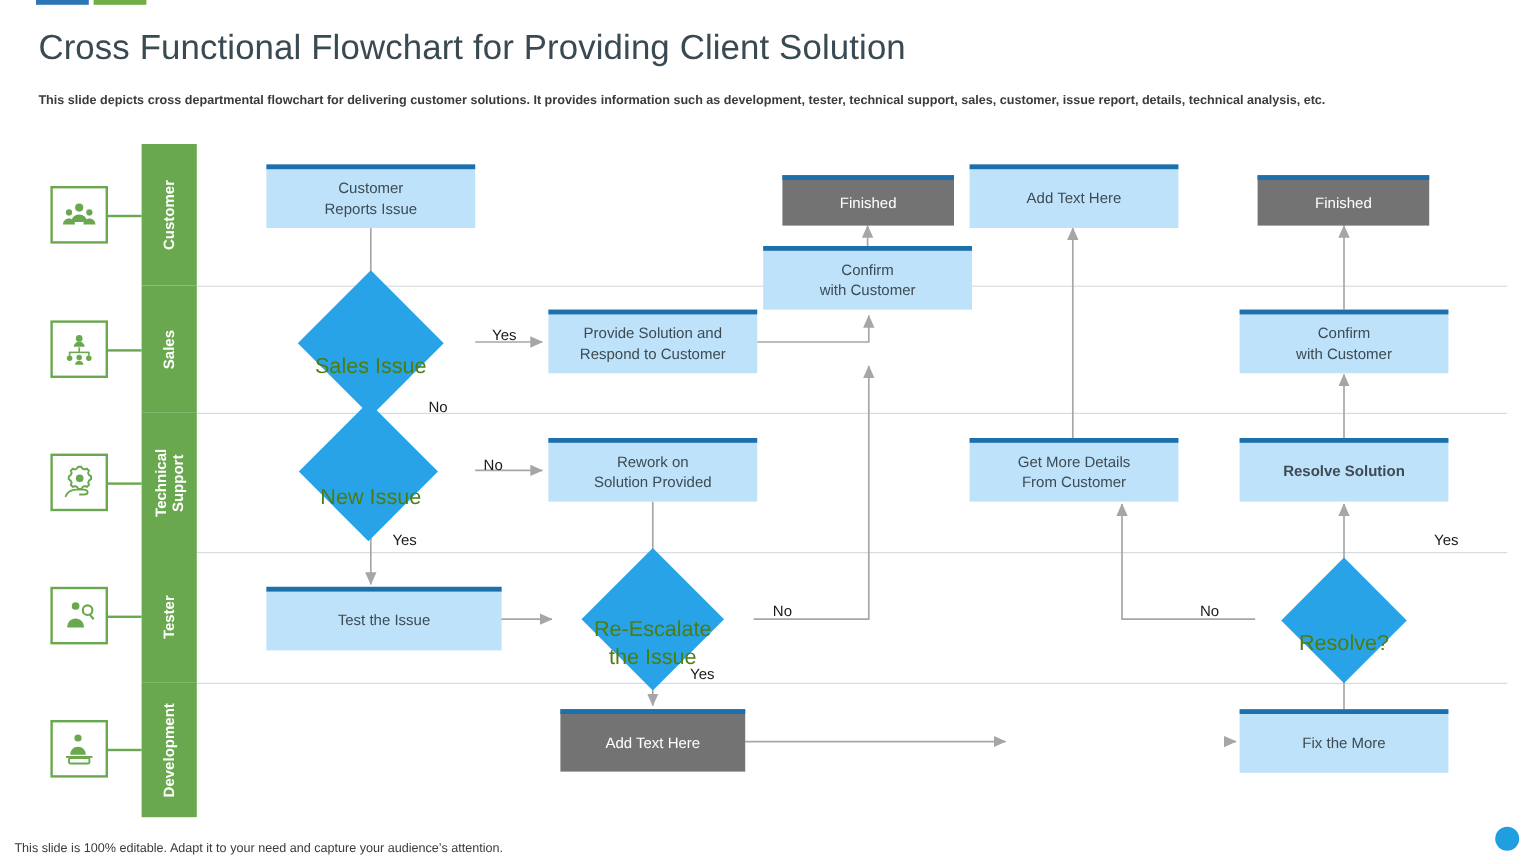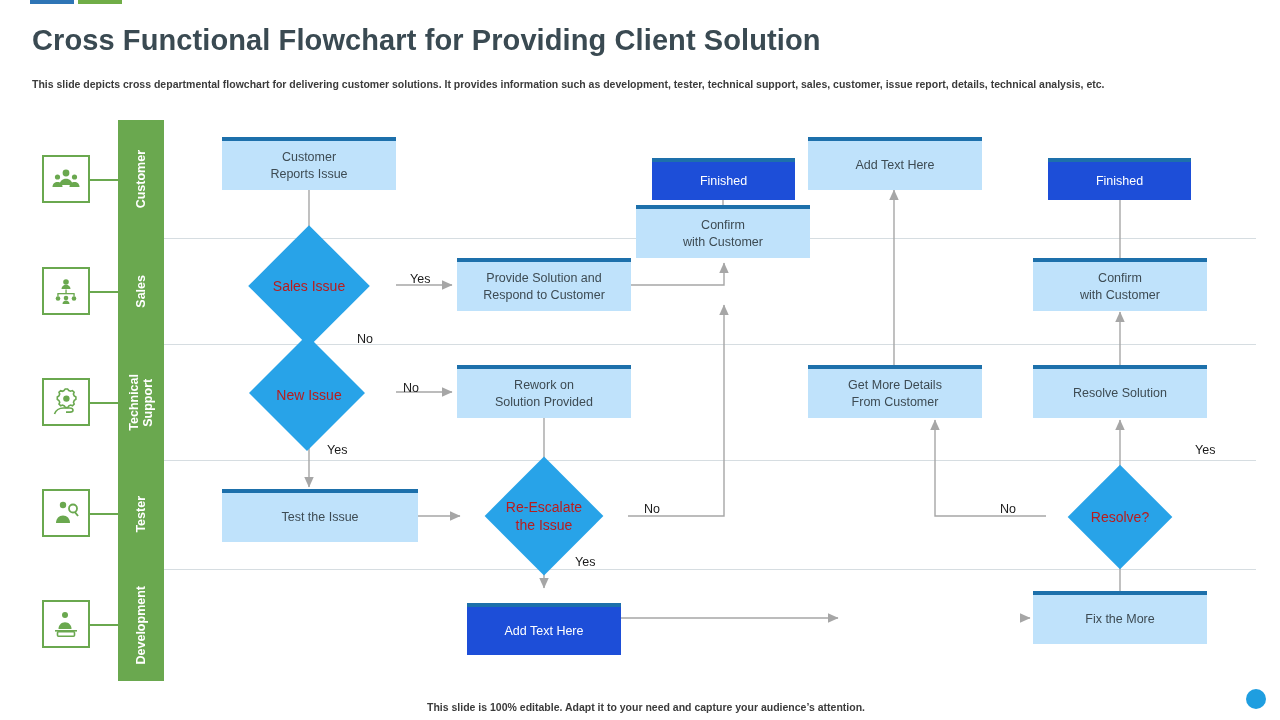--- a/index.html
+++ b/index.html
@@ -26,41 +26,41 @@
   }
   .accent.blue { background: #2e75b6; }
   .accent.green { background: #70ad47; }
 
   .page-title {
     position: absolute;
     left: 32px;
     top: 24px;
     font-size: 29px;
     color: #3a4a52;
-    font-weight: bold;
+    font-weight: normal;
     letter-spacing: 0.1px;
     text-align: center;
   }
   .page-subtitle {
     position: absolute;
     left: 32px;
     top: 78px;
     font-size: 10.5px;
     color: #3b3b3b;
     font-weight: bold;
     width: 1200px;
   }
   .footer-note {
     position: absolute;
     left: 0; right: 0;
     top: 701px;
-    text-align: center;
+    text-align: left;
     font-size: 10.5px;
     color: #3b3b3b;
-    font-weight: bold;
+    font-weight: normal;
     padding-left: 12px;
   }
   .footer-dot {
     position: absolute;
     right: 14px;
     top: 689px;
     width: 20px;
     height: 20px;
     border-radius: 50%;
     background: #1f9ee0;
@@ -124,39 +124,39 @@
     font-size: 12.5px;
     line-height: 1.35;
     color: #3d4b53;
     white-space: pre-line;
   }
   .node.rect {
     background: #bfe2fb;
     border-top: 4px solid #1d70ab;
   }
   .node.rect.dark {
-    background: #1d4ed8;
+    background: #737373;
     color: #ffffff;
-    margin-top: 12px;
   }
   .diamond-shape {
     position: absolute;
     background: #28a3e8;
     transform: rotate(45deg);
   }
   .diamond-text {
     position: absolute;
     display: flex;
     align-items: center;
     justify-content: center;
     text-align: center;
-    color: #b91c1c;
-    font-size: 14px;
+    color: #4d7c0f;
+    font-size: 18px;
     line-height: 1.3;
     white-space: pre-line;
+    margin-top: 20px;
   }
 
   .edge-label {
     position: absolute;
     font-size: 12.5px;
     font-weight: normal;
     color: #1b1b1b;
   }
 
   svg.arrows {
@@ -330,21 +330,21 @@
 
   <div class="diamond-shape" style="left:266px; top:352px; width:82px; height:82px;"></div>
   <div class="diamond-text" style="left:244px; top:384px; width:130px; height:22px;">New Issue</div>
 
   <div class="node rect" style="left:457px; top:365px; width:174px; height:53px;">Rework on
 Solution Provided</div>
 
   <div class="node rect" style="left:808px; top:365px; width:174px; height:53px;">Get More  Details
 From Customer</div>
 
-  <div class="node rect" style="left:1033px; top:365px; width:174px; height:53px;">Resolve Solution</div>
+  <div class="node rect" style="left:1033px; top:365px; width:174px; height:53px;font-weight:bold;">Resolve Solution</div>
 
   <div class="node rect" style="left:222px; top:489px; width:196px; height:53px;">Test the Issue</div>
 
   <div class="diamond-shape" style="left:502px; top:474px; width:84px; height:84px;"></div>
   <div class="diamond-text" style="left:484px; top:500px; width:120px; height:32px;">Re-Escalate
 the Issue</div>
 
   <div class="diamond-shape" style="left:1083px; top:480px; width:74px; height:74px;"></div>
   <div class="diamond-text" style="left:1060px; top:506px; width:120px; height:22px;">Resolve?</div>
 

